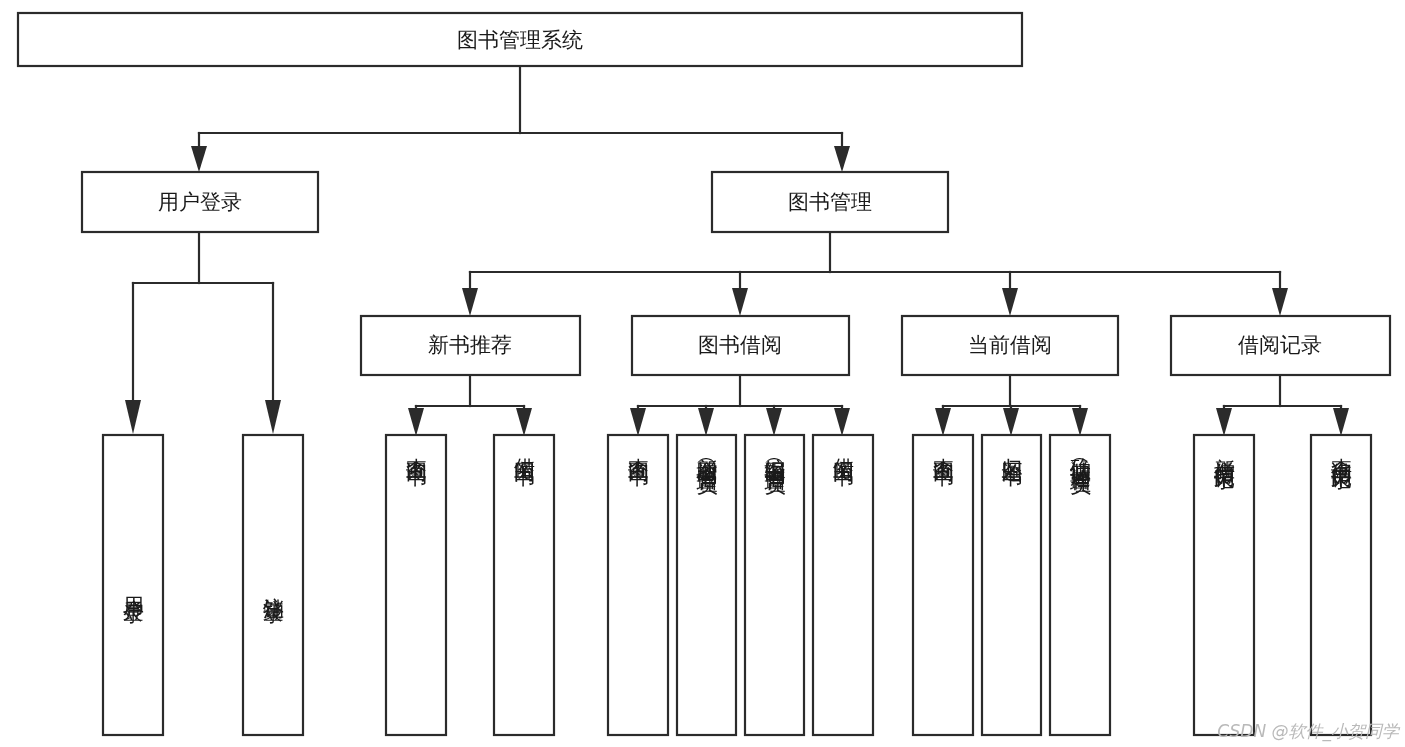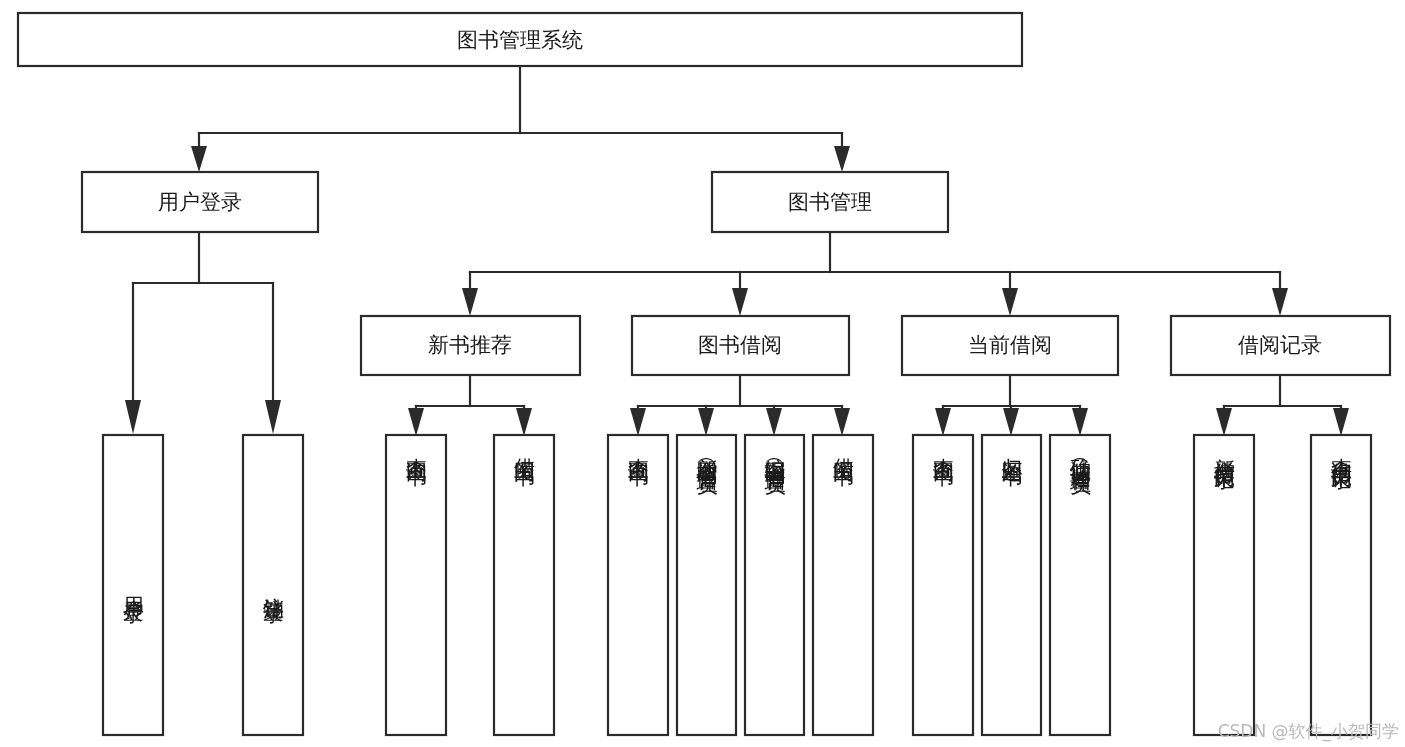--- a/index.html
+++ b/index.html
@@ -74,20 +74,21 @@
   }
   .watermark {
     position: absolute;
     right: 6px;
     bottom: 4px;
     font-family: "DejaVu Sans", "Liberation Sans", sans-serif;
     font-size: 17px;
     color: #b9b9b9;
     white-space: nowrap;
     pointer-events: none;
+    font-style: italic;
   }
 </style>
 </head>
 <body>
 
 <div id="diagram-root">
 
   <svg class="diagram-canvas" viewBox="0 0 1405 747" xmlns="http://www.w3.org/2000/svg">
 
     <g>

